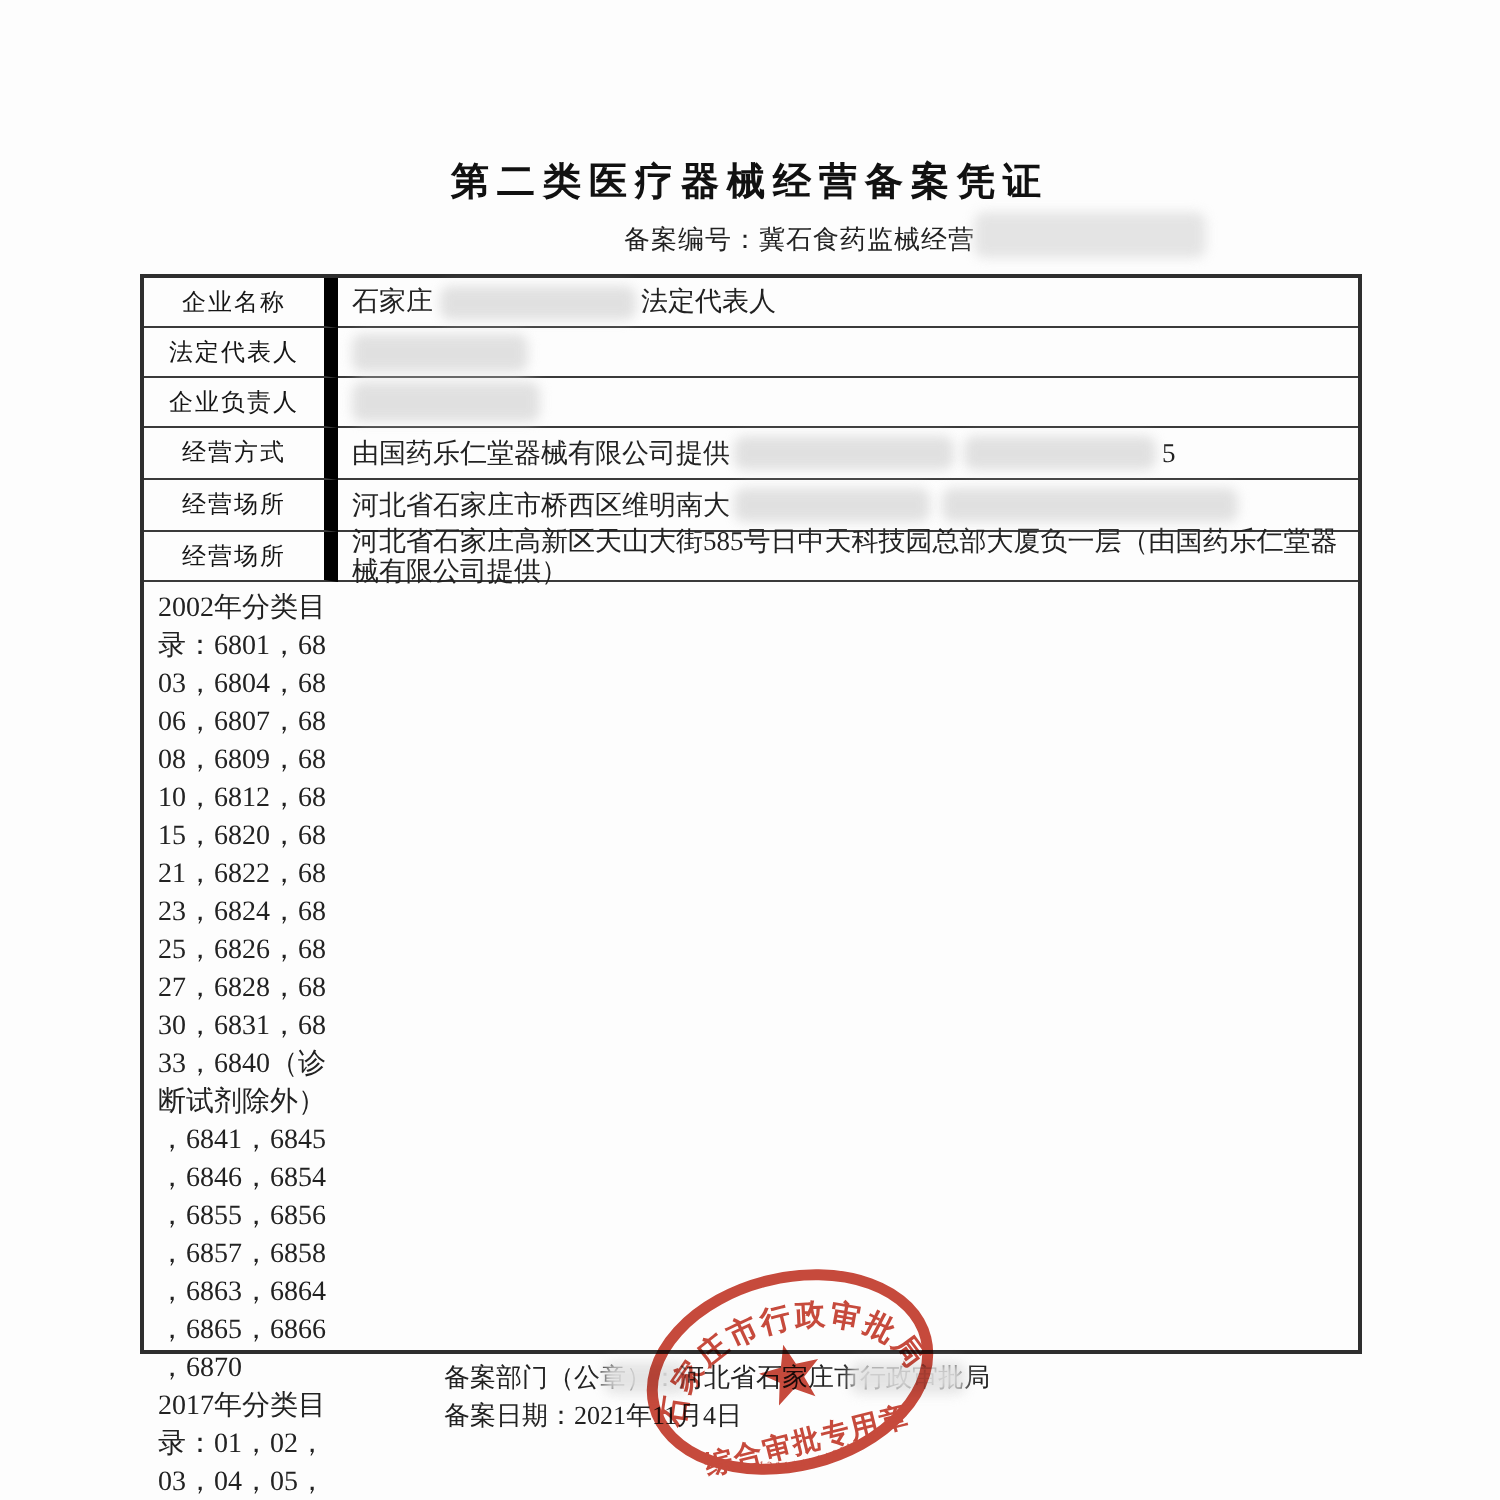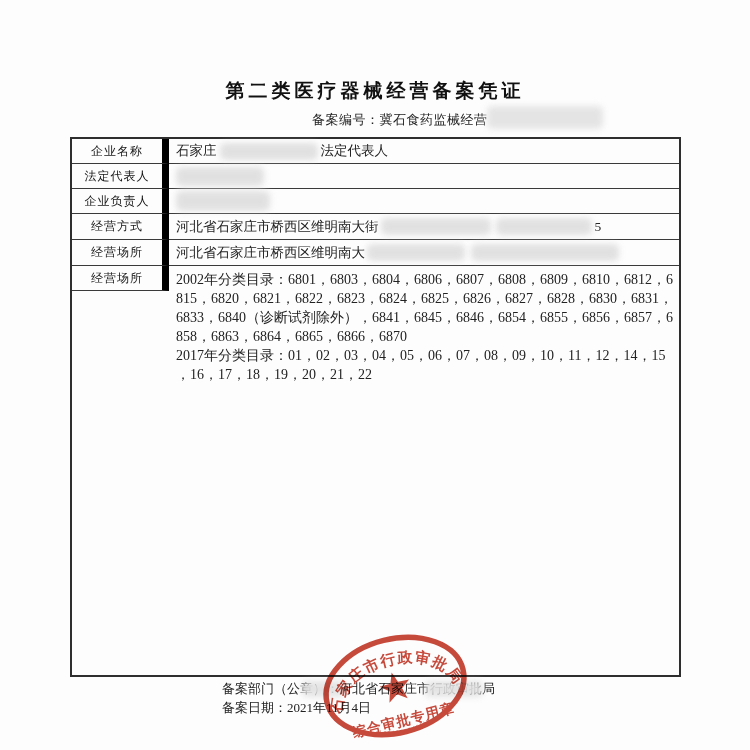--- a/index.html
+++ b/index.html
@@ -72,34 +72,37 @@
     </div>
 
     <div class="th bb">企业负责人</div>
     <div class="td bb">
       <span class="redact" style="width:94px;height:20px;"></span>
     </div>
 
     <div class="th bb">经营方式</div>
 
     <div class="td bb">
-      <span>河北省石家庄市桥西区维明南大街</span>
+      <span>由国药乐仁堂器械有限公司提供</span>
         <span class="redact" style="width:110px;margin-left:2px;"></span>
         <span class="redact" style="width:96px;margin-left:5px;"></span>
         <span style="margin-left:3px;">5</span>
     </div>
 
     <div class="th bb">经营场所</div>
     <div class="td bb">
       <span>河北省石家庄市桥西区维明南大</span>
         <span class="redact" style="width:98px;margin-left:2px;"></span>
         <span class="redact" style="width:148px;margin-left:6px;"></span>
     </div>
 
     <div class="th bb">经营场所</div>
+    <div class="td bb" style="line-height:15px;font-size:13.5px;">
+      <span>河北省石家庄高新区天山大街585号日中天科技园总部大厦负一层（由国药乐仁堂器械有限公司提供）</span>
+    </div>
 
     <div class="td block">
       <div>2002年分类目录：6801，6803，6804，6806，6807，6808，6809，6810，6812，6815，6820，6821，6822，6823，6824，6825，6826，6827，6828，6830，6831，6833，6840（诊断试剂除外），6841，6845，6846，6854，6855，6856，6857，6858，6863，6864，6865，6866，6870</div>
       <div>2017年分类目录：01，02，03，04，05，06，07，08，09，10，11，12，14，15，16，17，18，19，20，21，22</div>
     </div>
 
   </div>
 
   <div class="footer">
     <div class="line"><span>备案部门（公章）：</span><span>河北省石家庄市行政审批局</span></div>

